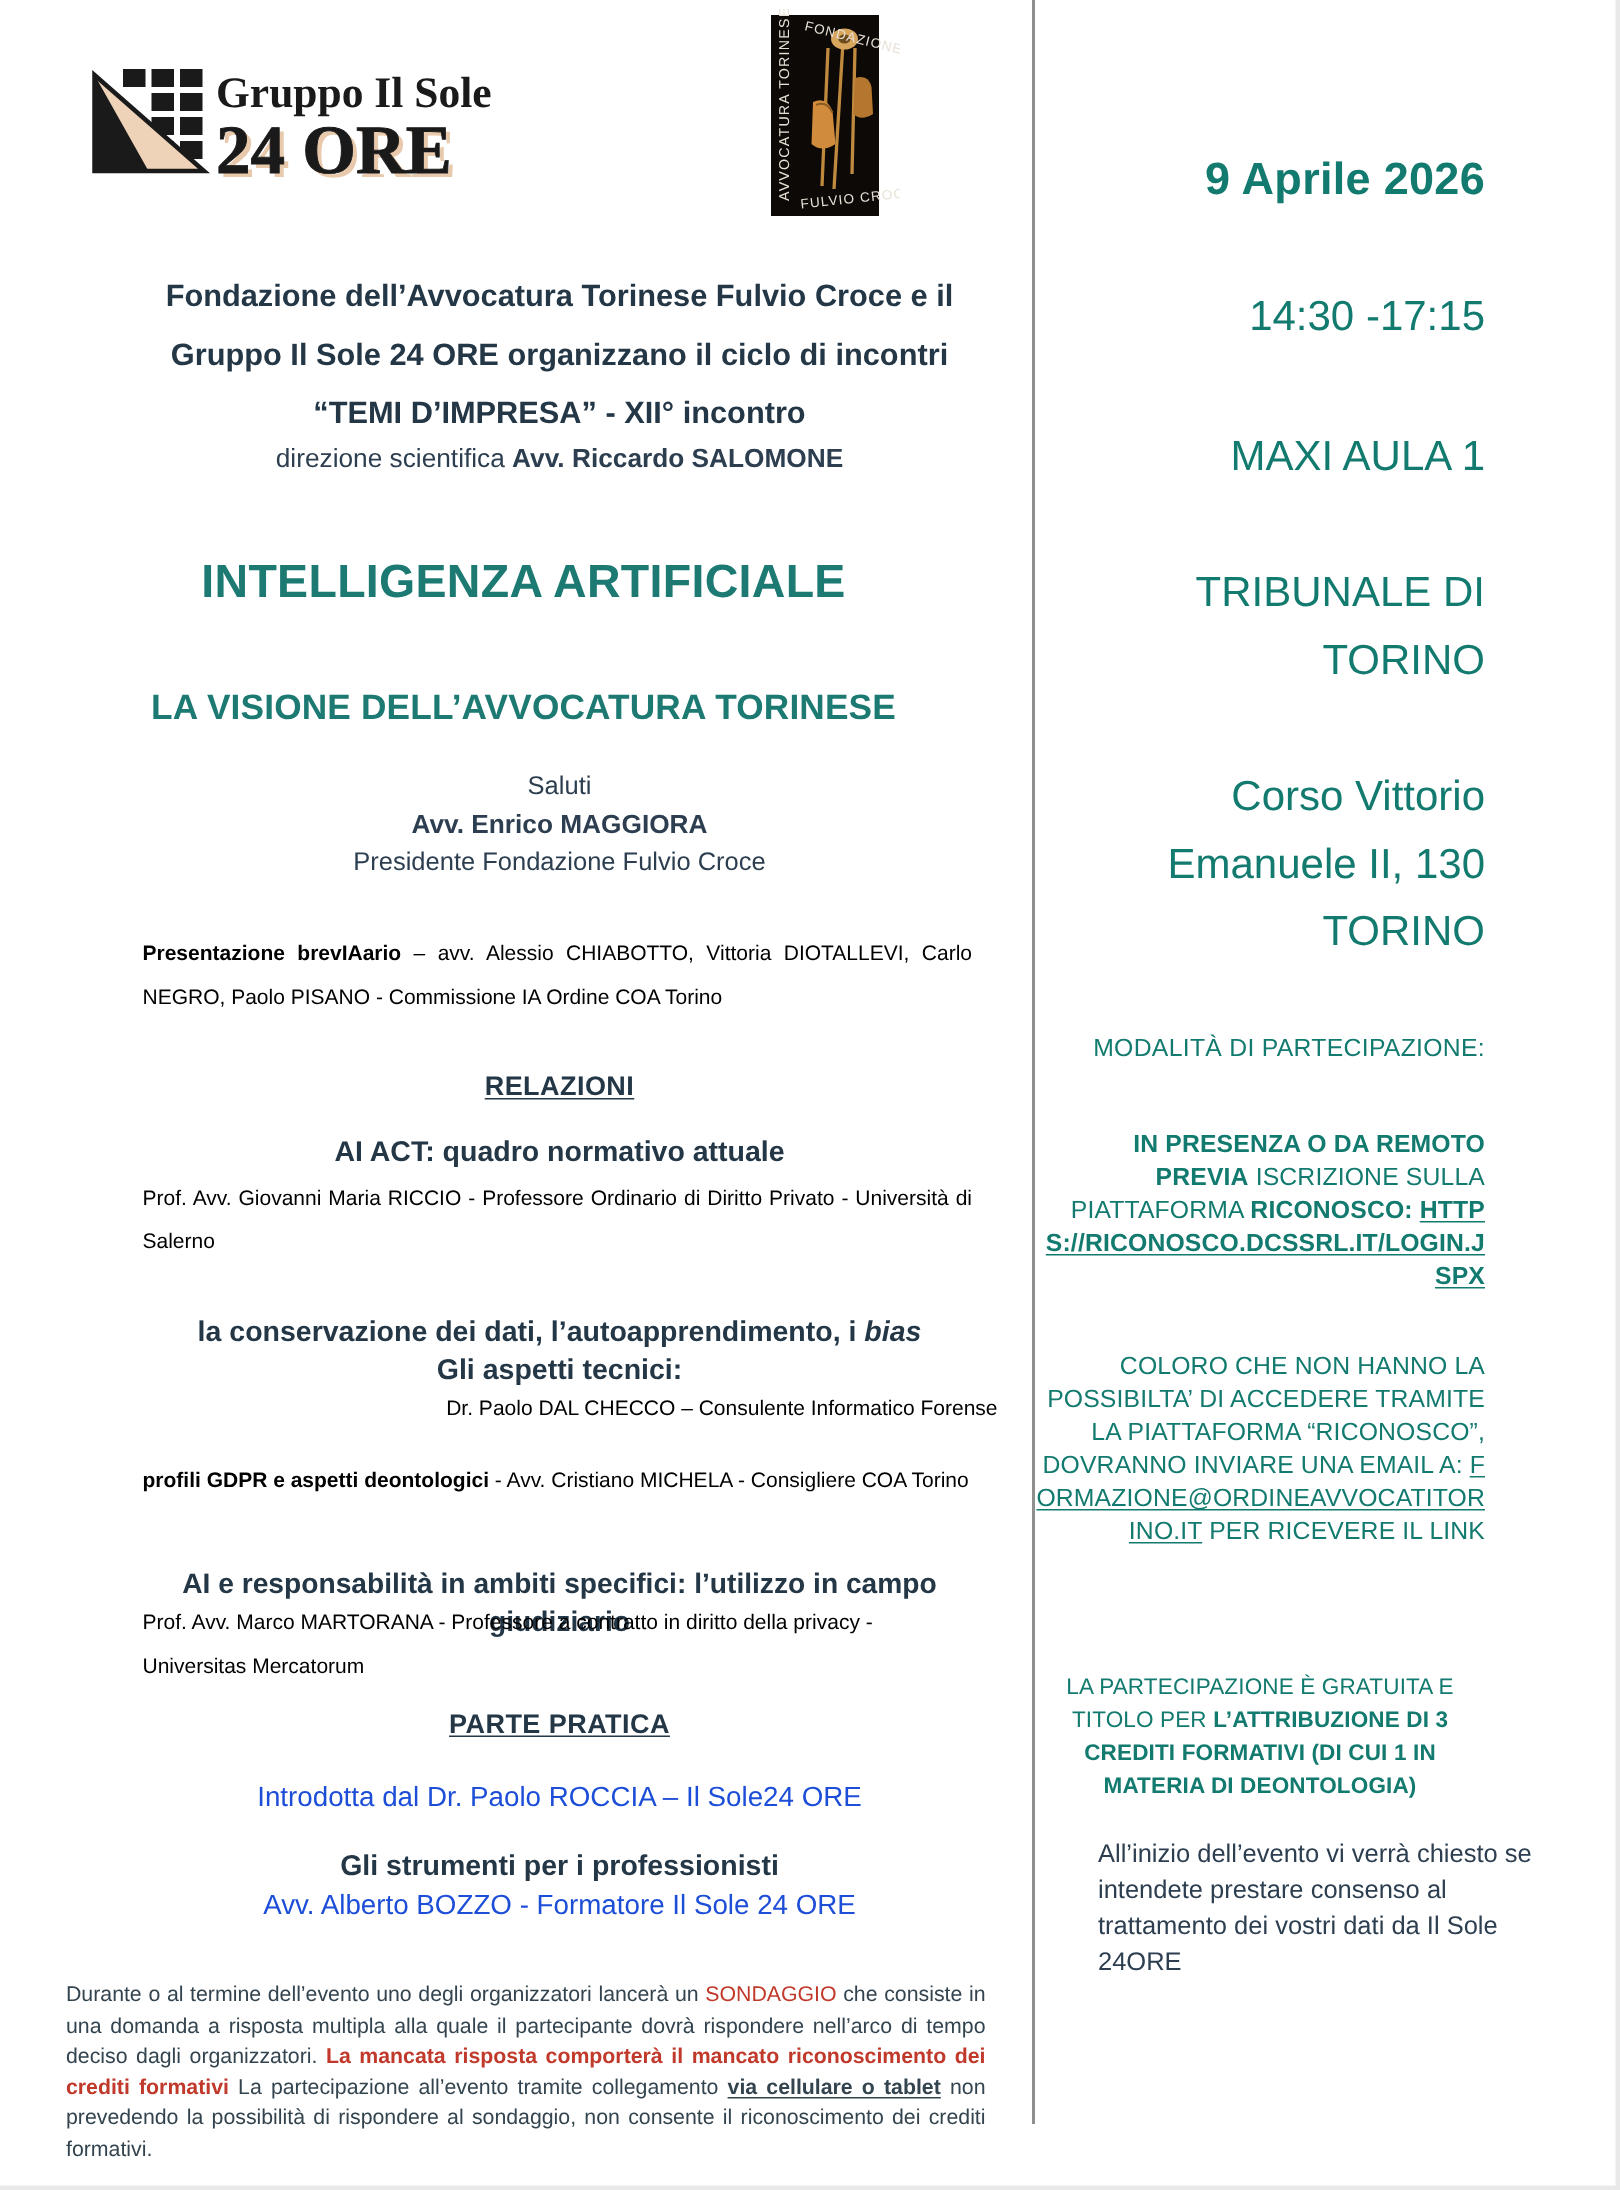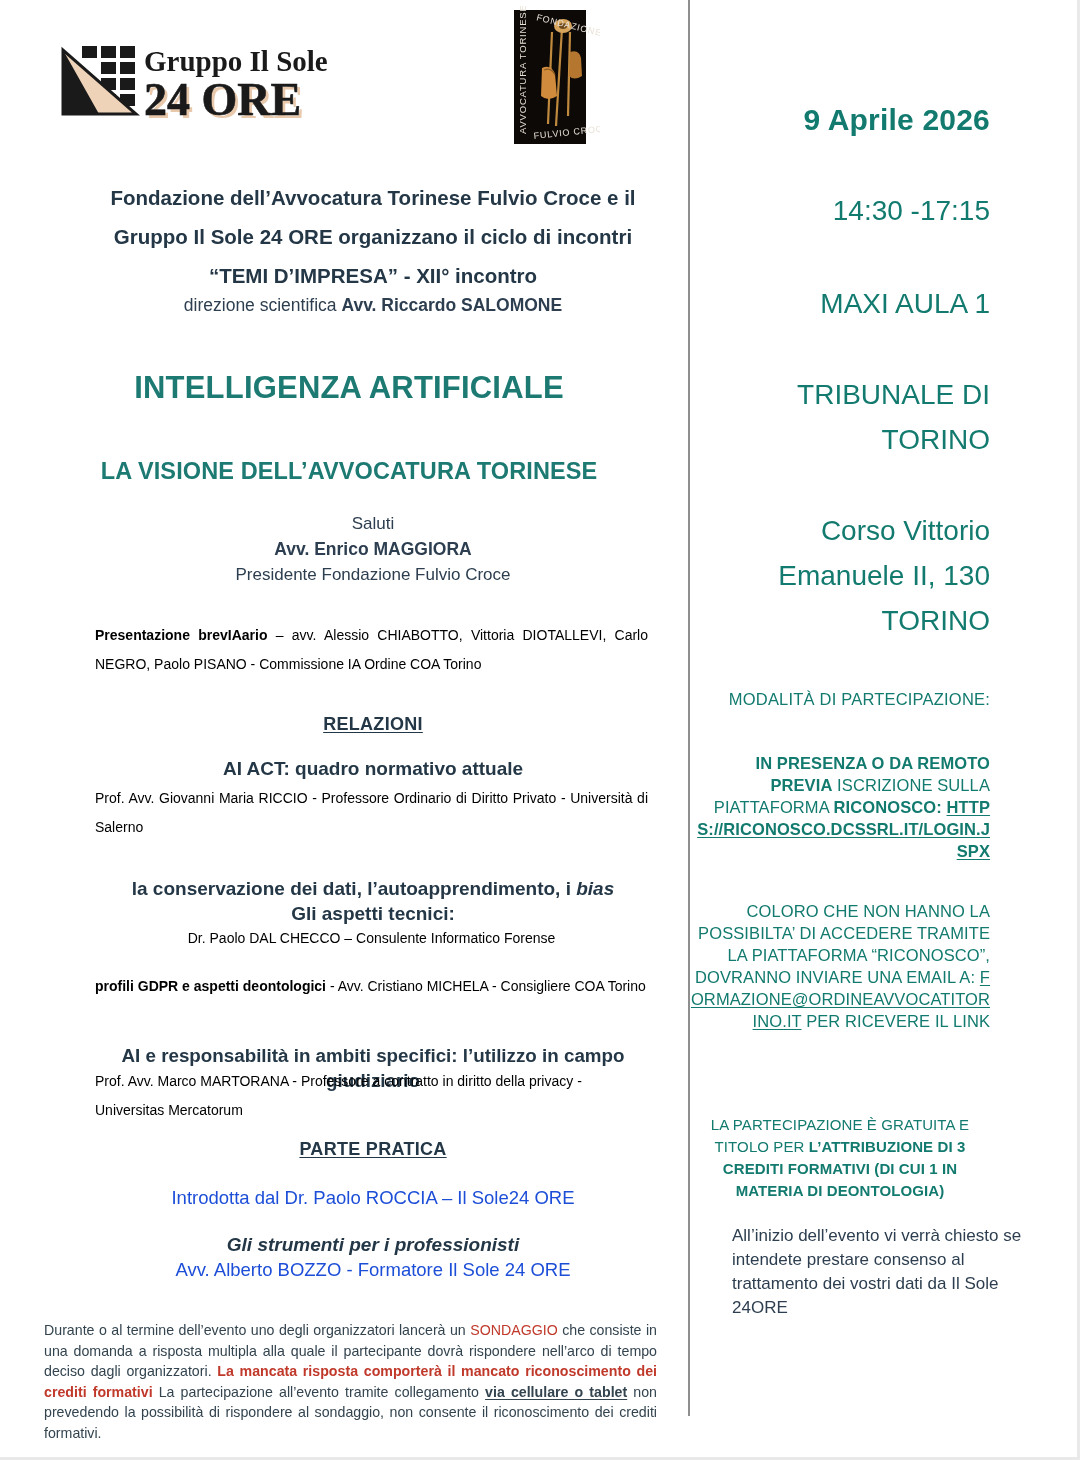--- a/index.html
+++ b/index.html
@@ -151,37 +151,37 @@
     width: 570px;
     left: 88px;
     text-align: center;
     color: #243746;
     font-weight: bold;
     font-size: 19px;
     line-height: 25px;
   }
   .c-aiact   { top: 756px; }
   .c-tecnici { top: 876px; }
-  .c-strum   { top: 1232px; font-style: italic; }
+  .c-strum   { top: 1232px; }
   .c-airesp  { top: 1043px; font-size:18.8px; }
 
   .plain-center {
     position: absolute;
     width: 570px;
     left: 88px;
     text-align: center;
     color: #1d4ed8;
     font-size: 18.5px;
     line-height: 24.5px;
   }
   .pc-introdotta { top: 1186px; }
   .pc-bozzo      { top: 1258px; }
 
   .p-riccio   { left: 95px; top: 784px;  width: 553px; }
-  .p-dalchecco{ left: 95px; top: 924px;  width: 553px; text-align:center; }
+  .p-dalchecco{ left: 112px; top: 924px;  width: 553px; text-align:right; }
   .p-gdpr     { left: 95px; top: 972px;  width: 553px; }
   .p-martorana{ left: 95px; top: 1067px; width: 553px; text-align:left; }
 
   .footnote {
     position: absolute;
     left: 44px;
     top: 1320px;
     width: 613px;
     text-align: justify;
     color: #33444f;

